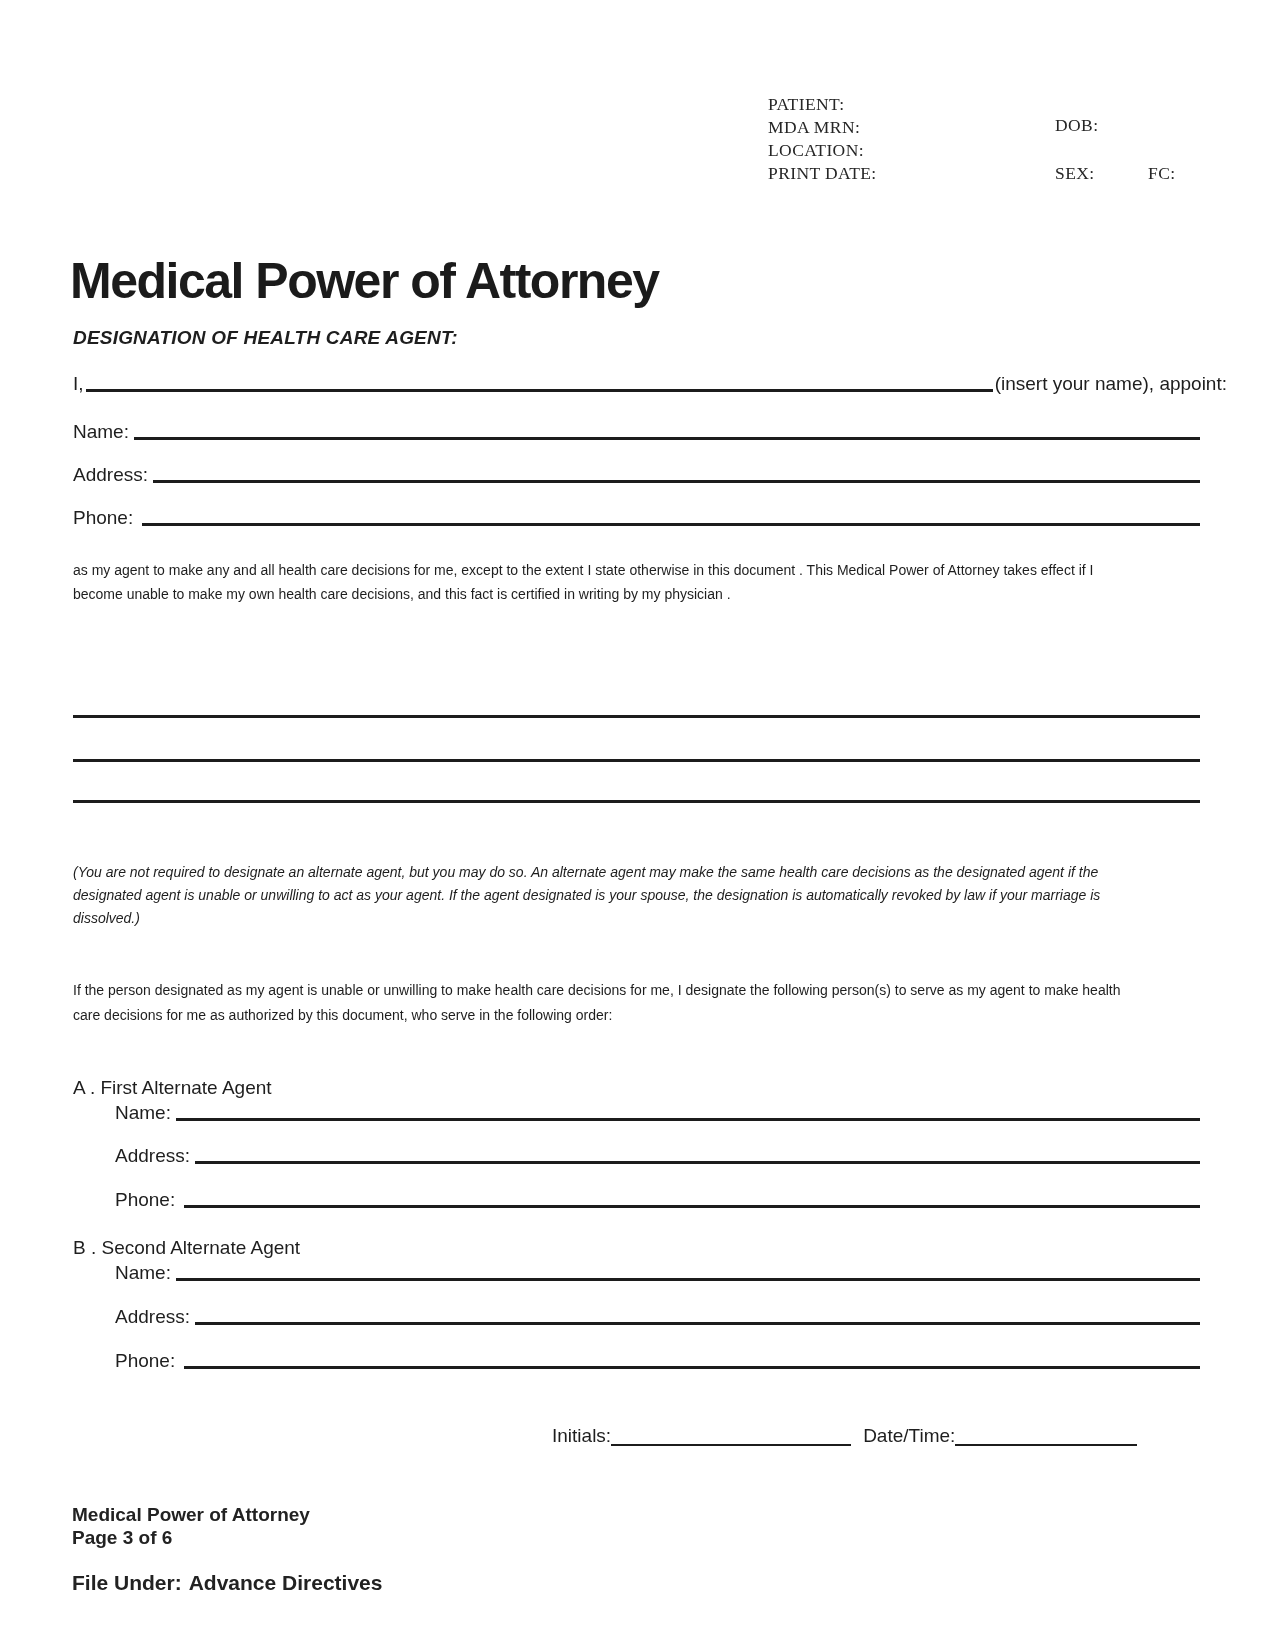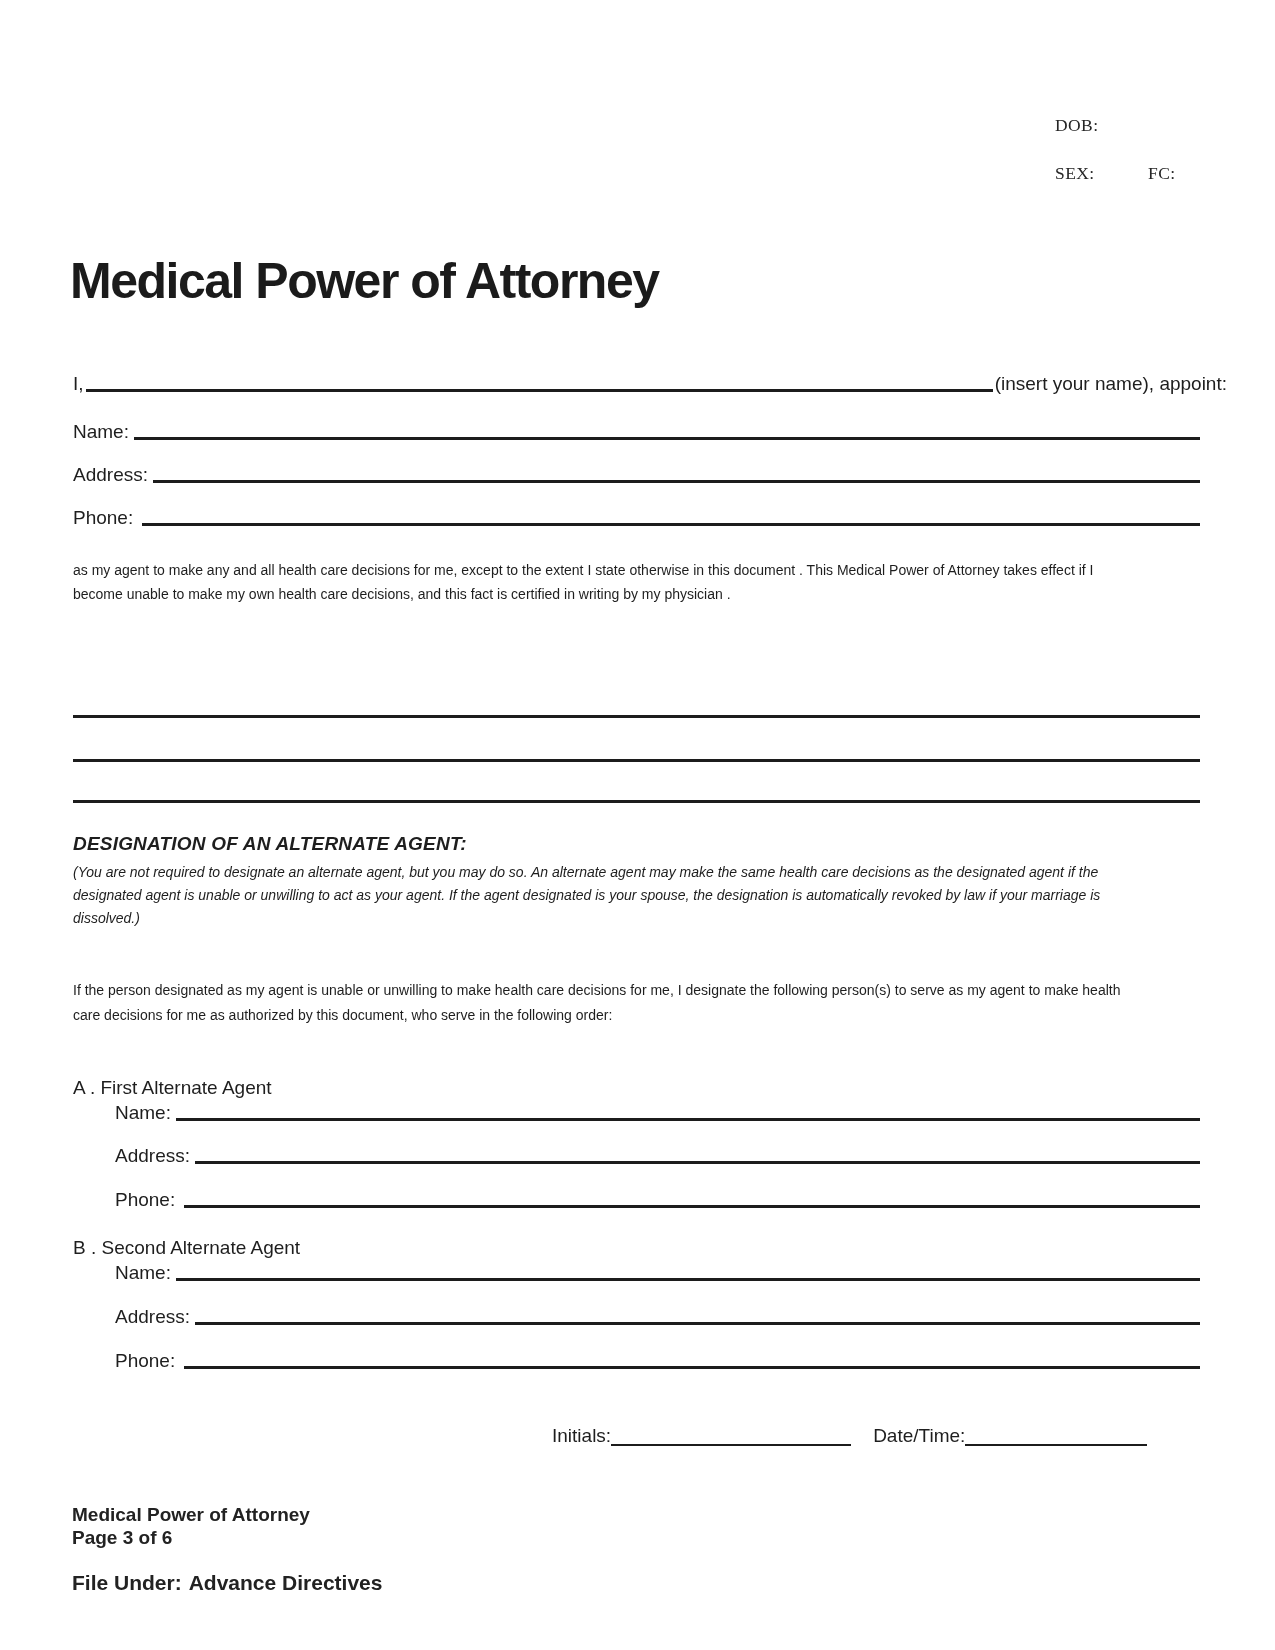--- a/index.html
+++ b/index.html
@@ -93,26 +93,33 @@
     display: flex;
     gap: 7px;
     color: #222222;
   }
 </style>
 </head>
 <body>
 
 <div class="page">
 
+  <div class="abs hdr hdr-left">
+    <div>PATIENT:</div>
+    <div>MDA MRN:</div>
+    <div>LOCATION:</div>
+    <div>PRINT DATE:</div>
+  </div>
   <div class="abs hdr" style="left:1055px; top:115px;">DOB:</div>
   <div class="abs hdr" style="left:1055px; top:163px;">SEX:</div>
   <div class="abs hdr" style="left:1148px; top:163px;">FC:</div>
 
   <div class="abs title">Medical Power of Attorney</div>
 
+  <div class="abs sec-heading">DESIGNATION OF HEALTH CARE AGENT:</div>
 
   <div class="abs row" style="left:73px; top:369px; width:1154px;">
     <span class="lbl">I,</span>
     <span class="uline" style="margin-left:2px; margin-right:2px;"></span>
     <span class="lbl">(insert your name), appoint:</span>
   </div>
 
   <div class="abs row" style="left:73px; top:417px; width:1127px;">
     <span class="lbl">Name:</span>
     <span class="uline"></span>
@@ -126,21 +133,20 @@
     <span class="uline" style="margin-left:9px;"></span>
   </div>
 
   <div class="abs para" style="left:73px; top:558px; width:1045px;">as my agent to make any and all health care decisions for me, except to the extent I state otherwise in this document . This Medical Power of Attorney takes effect if I become unable to make my own health care decisions, and this fact is certified in writing by my physician .</div>
 
 
   <div class="abs rule" style="top:715px;"></div>
   <div class="abs rule" style="top:759px;"></div>
   <div class="abs rule" style="top:800px;"></div>
 
-  <div class="abs sec-heading" style="top:833px;">DESIGNATION OF AN ALTERNATE AGENT:</div>
   <div class="abs para-note" style="left:73px; top:861px; width:1055px;">(You are not required to designate an alternate agent, but you may do so. An alternate agent may make the same health care decisions as the designated agent if the designated agent is unable or unwilling to act as your agent. If the agent designated is your spouse, the designation is automatically revoked by law if your marriage is dissolved.)</div>
   <div class="abs para" style="left:73px; top:978px; width:1050px; line-height:25px;">If the person designated as my agent is unable or unwilling to make health care decisions for me, I designate the following person(s) to serve as my agent to make health care decisions for me as authorized by this document, who serve in the following order:</div>
 
   <div class="abs agent-label" style="left:73px; top:1077px;">A . First Alternate Agent</div>
   <div class="abs row" style="left:115px; top:1098px; width:1085px;">
     <span class="lbl">Name:</span>
     <span class="uline"></span>
   </div>
   <div class="abs row" style="left:115px; top:1141px; width:1085px;">
     <span class="lbl">Address:</span>
@@ -161,21 +167,21 @@
     <span class="uline"></span>
   </div>
   <div class="abs row" style="left:115px; top:1346px; width:1085px;">
     <span class="lbl">Phone:</span>
     <span class="uline" style="margin-left:9px;"></span>
   </div>
 
   <div class="abs row" style="left:552px; top:1423px;align-items:center;">
     <span class="lbl">Initials:</span>
     <span class="uline-fixed" style="width:240px;"></span>
-    <span class="lbl" style="margin-left:22px;">Date/Time:</span>
+    <span class="lbl" style="margin-left:12px;">Date/Time:</span>
     <span class="uline-fixed" style="width:182px;"></span>
   </div>
 
   <div class="abs footer-block">
     <div>Medical Power of Attorney</div>
     <div>Page 3 of 6</div>
   </div>
   <div class="abs file-under">
     <span>File Under:</span>
     <span>Advance Directives</span>

